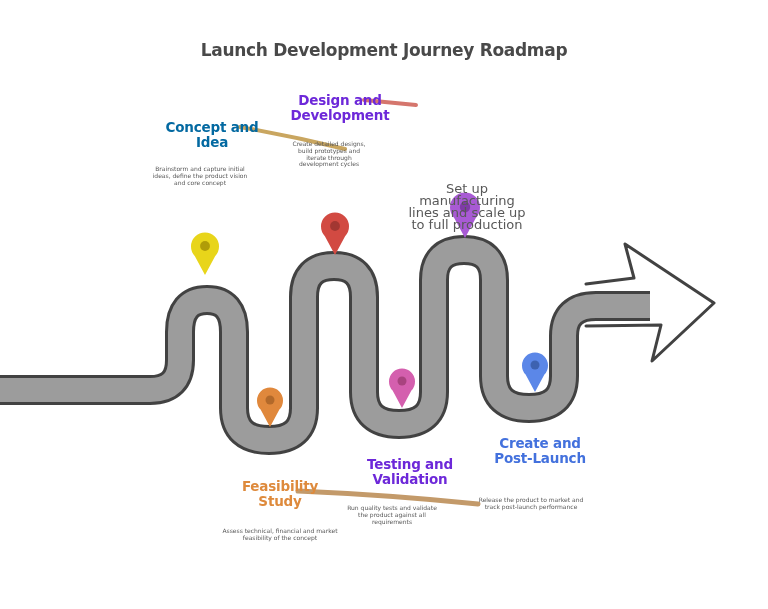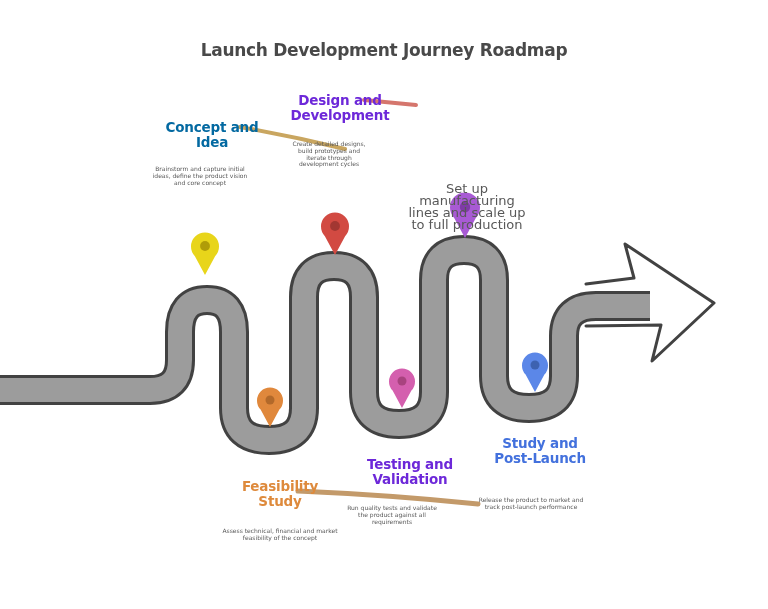--- a/index.html
+++ b/index.html
@@ -89,17 +89,17 @@
   <div class="stage-desc lg" style="left:408px;top:136px;width:118px;">Set up manufacturing lines and scale up to full production</div>
 
   <div class="stage-label" style="left: 230px; top: 479px; width: 100px; color: rgb(222, 138, 60);">Feasibility
 Study</div>
   <div class="stage-desc" style="left:220px;top:528px;width:120px;">Assess technical, financial and market feasibility of the concept</div>
 
   <div class="stage-label" style="left: 356px; top: 457px; width: 108px; color: #6d28d9;">Testing and
 Validation</div>
   <div class="stage-desc" style="left:342px;top:505px;width:100px;">Run quality tests and validate the product against all requirements</div>
 
-  <div class="stage-label" style="left: 486px; top: 436px; width: 108px; color: rgb(67, 113, 221);">Study and
+  <div class="stage-label" style="left: 486px; top: 436px; width: 108px; color: rgb(67, 113, 221);">Create and
 Post-Launch</div>
   <div class="stage-desc" style="left:476px;top:497px;width:110px;">Release the product to market and track post-launch performance</div>
 
 </div>
 
 </body></html>

